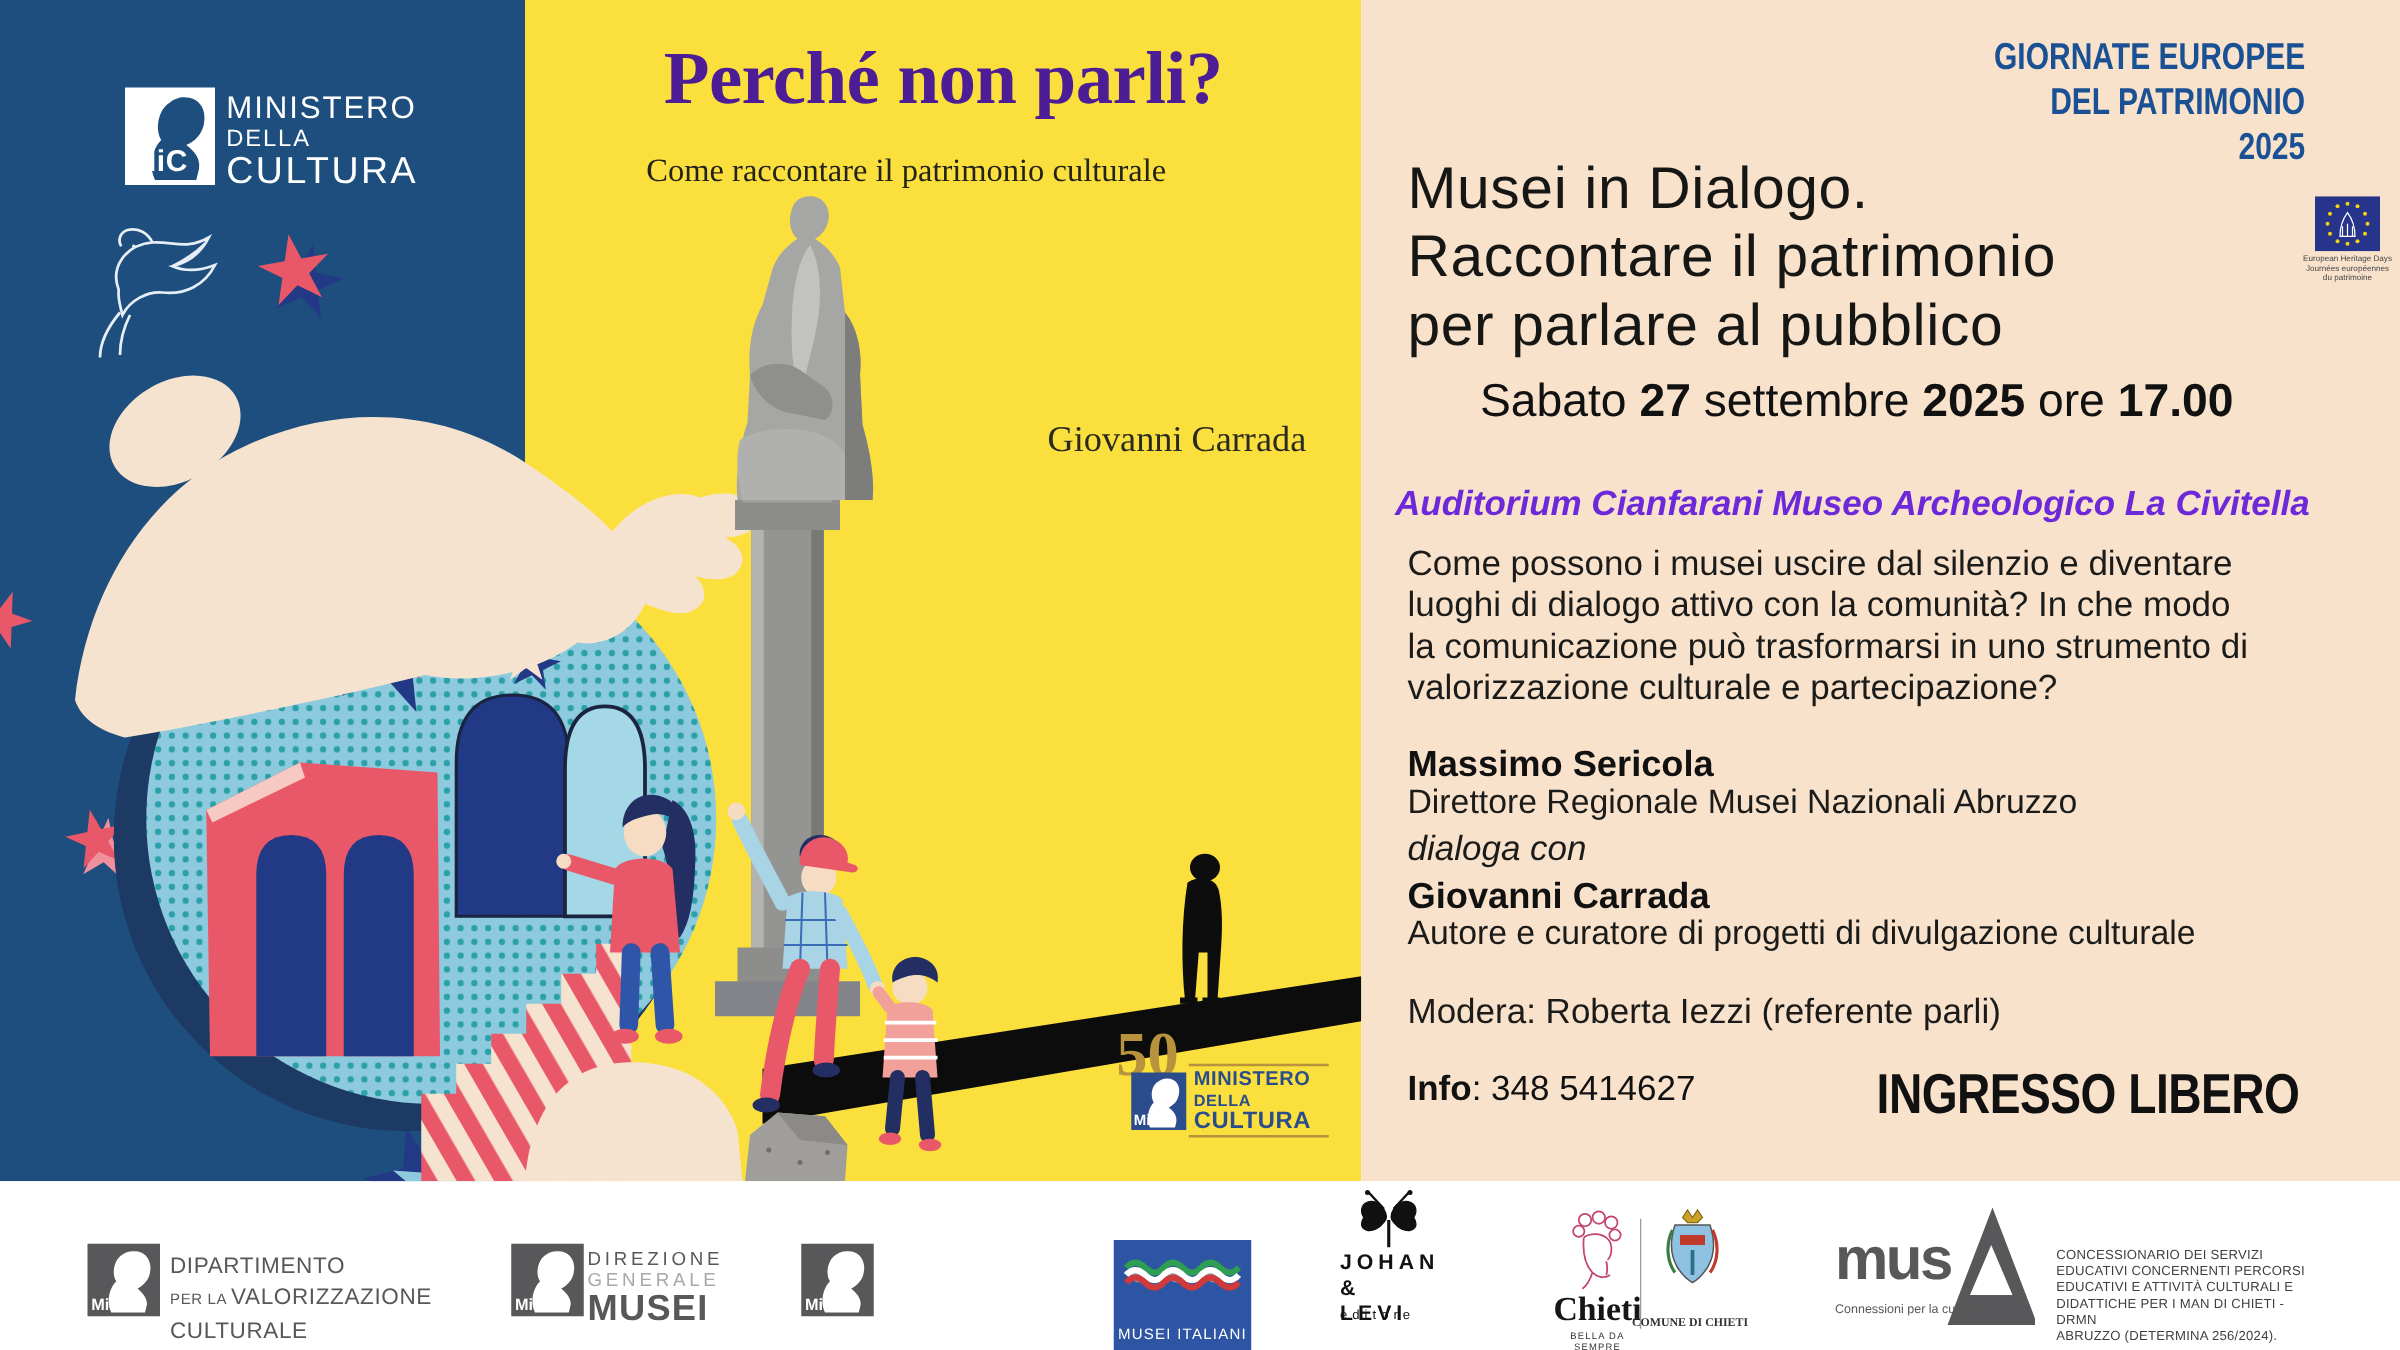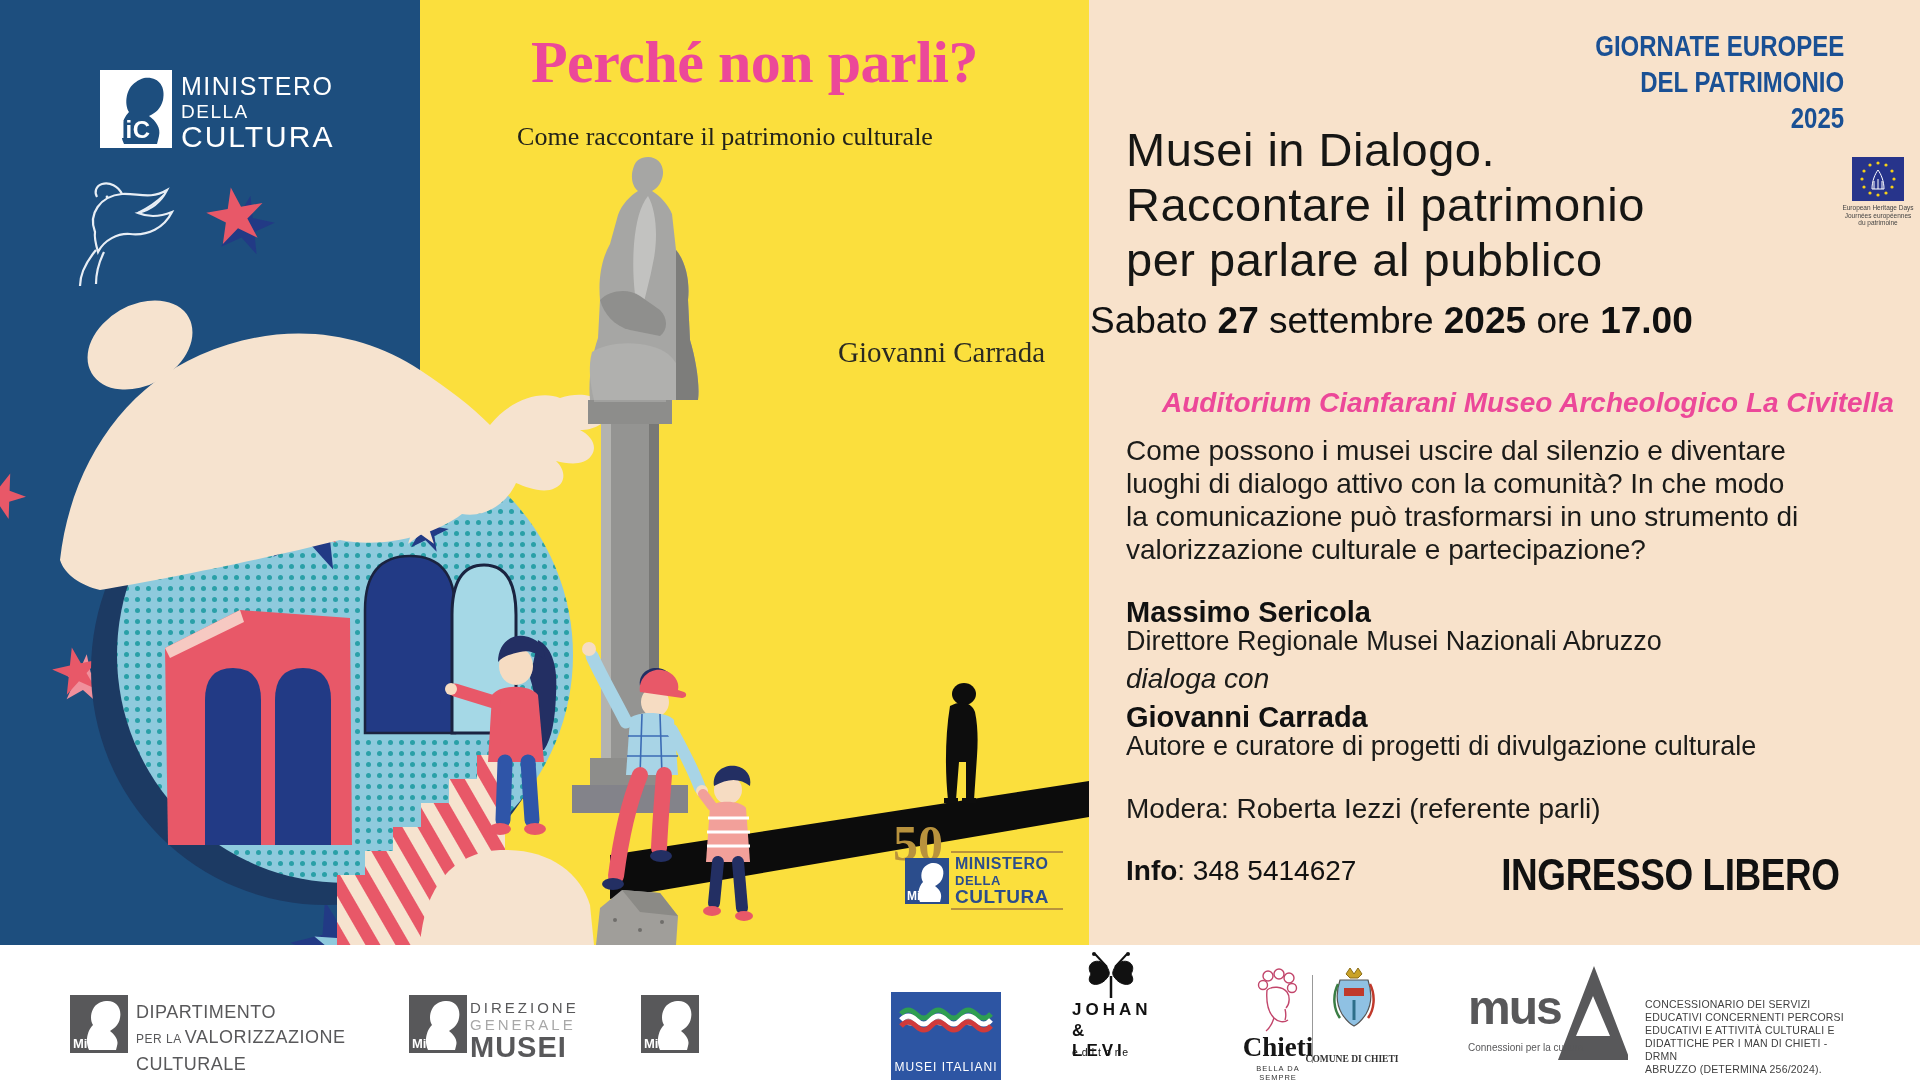--- a/index.html
+++ b/index.html
@@ -17,21 +17,21 @@
   .mic-big-square{left:100px;top:70px;width:72px;height:78px;background:#fff;}
   .mic-big-square svg{position:absolute;left:0;top:0;}
   .mic-big-text{position:absolute;left:5px;bottom:4px;color:#fff;font-weight:bold;font-size:24px;letter-spacing:.5px;}
   .min-line{color:#fff;letter-spacing:1.5px;font-weight:400;}
   .min-l1{left:181px;top:72px;font-size:25px;}
   .min-l2{left:181px;top:101px;font-size:19px;}
   .min-l3{left:181px;top:120px;font-size:30px;letter-spacing:2px;}
 
   
   .book-title{left:420px;top:28px;width:669px;text-align:center;
-    font-family:"Liberation Serif",serif;font-weight:bold;font-size:60px;color:#ec4899;letter-spacing:-.5px;}
+    font-family:"Liberation Serif",serif;font-weight:bold;font-size:60px;color:#4c1d95;letter-spacing:-.5px;}
   .book-subtitle{left:420px;top:122px;width:610px;text-align:center;
     font-family:"Liberation Serif",serif;font-size:26px;color:#23231a;}
   .book-author{left:420px;top:336px;width:625px;text-align:right;
     font-family:"Liberation Serif",serif;font-size:29px;color:#2a2a22;}
 
   
   .logo50{left:893px;top:816px;width:176px;height:96px;}
   .l50-num{position:absolute;left:0px;top:-2px;font-family:"Liberation Serif",serif;
            font-weight:bold;font-size:50px;color:#b8923d;}
   .l50-rule{position:absolute;height:2px;background:#b8923d;}
@@ -40,23 +40,23 @@
   .l50-mic{position:absolute;left:2px;bottom:1px;color:#fff;font-weight:bold;font-size:12px;}
   .l50-t{position:absolute;left:62px;color:#2b4d8c;font-weight:bold;letter-spacing:.5px;}
   .l50-t1{top:39px;font-size:16px;}
   .l50-t2{top:57px;font-size:13px;}
   .l50-t3{top:70px;font-size:19px;}
 
   
   .giornate{right:76px;top:28px;text-align:right;color:#1a5094;font-weight:800;
             font-size:30px;line-height:36px;transform:scaleX(.8);transform-origin:right top;}
   .ev-title{left:1126px;top:122px;font-size:47px;line-height:55px;font-weight:500;color:#161614;letter-spacing:.5px;}
-  .ev-date{left:1090px;top:300px;font-size:37px;color:#111;}
+  .ev-date{left:1184px;top:300px;font-size:37px;color:#111;}
   .ev-date b{font-weight:800;}
-  .ev-venue{left:1162px;top:387px;font-size:28px;font-weight:bold;font-style:italic;color:#ec4899;}
+  .ev-venue{left:1116px;top:387px;font-size:28px;font-weight:bold;font-style:italic;color:#6d28d9;}
   .ev-body{left:1126px;top:434px;font-size:28px;line-height:33px;color:#1b1b19;}
   .sp-name{left:1126px;font-size:29px;font-weight:bold;color:#111;}
   .sp-role{left:1126px;font-size:27px;color:#1b1b19;}
   .sp-dialoga{left:1126px;top:663px;font-size:28px;font-style:italic;color:#1b1b19;}
   .ev-modera{left:1126px;top:793px;font-size:28px;color:#1b1b19;}
   .ev-info{left:1126px;top:855px;font-size:28px;color:#111;}
   .ev-info b{font-weight:800;}
   .ingresso{right:80px;top:849px;font-size:45px;font-weight:800;color:#111;
             transform:scaleX(.82);transform-origin:right top;letter-spacing:-.5px;}
 

